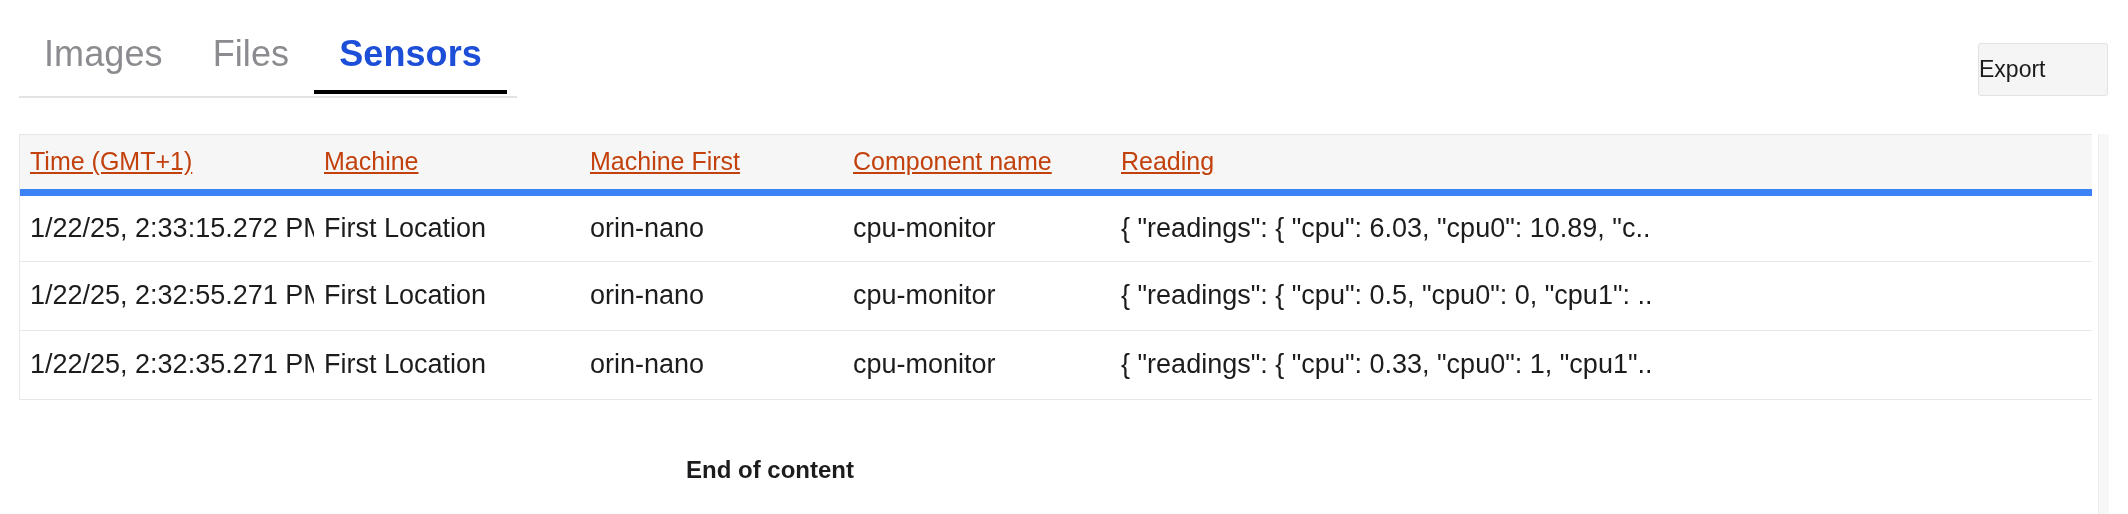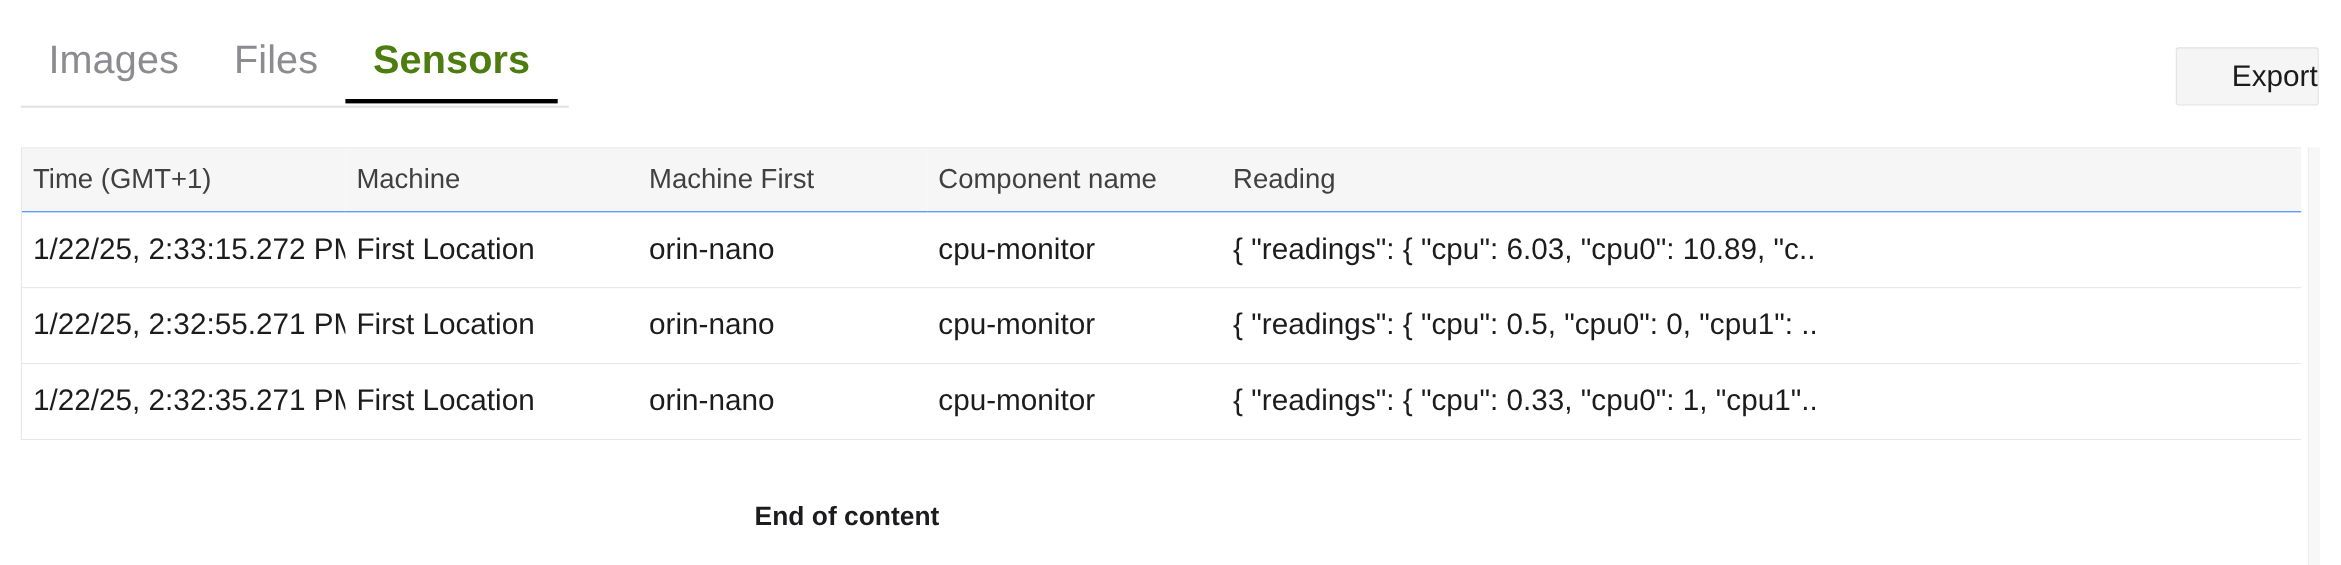--- a/index.html
+++ b/index.html
@@ -32,21 +32,21 @@
     position: relative;
     font-size: 36px;
     line-height: 36px;
     color: #8b8b90;
     padding: 18px 25px 22px 25px;
     white-space: nowrap;
     cursor: pointer;
     letter-spacing: 0.1px;
   }
   .tab.active {
-    color: #4d7c0f;
+    color: #1d4ed8;
     font-weight: bold;
   }
   .tab-underline {
     position: absolute;
     left: 0; right: 0; bottom: 0;
     height: 4px;
     background: #000000;
   }
   .tabbar-divider {
     position: absolute;
@@ -57,25 +57,25 @@
 
   
   .export-btn {
     position: absolute;
     left: 1978px; top: 43px;
     width: 130px; height: 53px;
     background: #f5f5f6;
     border: 1px solid #e2e2e4;
     border-radius: 3px;
     font-family: "Liberation Sans", sans-serif;
-    font-size: 27px;
+    font-size: 23px;
     color: #1b1b1b;
     display: flex;
     align-items: center;
-    justify-content: flex-end;
+    justify-content: flex-start;
     cursor: pointer;
     padding: 0;
   }
 
   
   .table-wrap {
     position: absolute;
     left: 19px; top: 134px;
     width: 2073px; height: 266px;
     overflow: hidden;
@@ -84,29 +84,30 @@
     background: #ffffff;
   }
   .table {
     width: 2180px;
     border-collapse: collapse;
     table-layout: fixed;
     font-size: 27px;
   }
   .table thead th {
     background: #f6f6f7;
-    color: #404040;
+    color: #c2410c;
     font-weight: normal;
     font-size: 25px;
     text-align: left;
     height: 57px;
     padding: 0 0 0 10px;
-    border-bottom: 1px solid #3b82f6;
+    border-bottom: 7px solid #3b82f6;
     white-space: nowrap;
     overflow: hidden;
+    text-decoration: underline;
   }
   .table tbody td {
     color: #1c1c1e;
     height: 69px;
     padding: 0 0 0 10px;
     border-bottom: 1px solid #e6e7ea;
     white-space: nowrap;
     overflow: hidden;
     background: #ffffff;
   }

